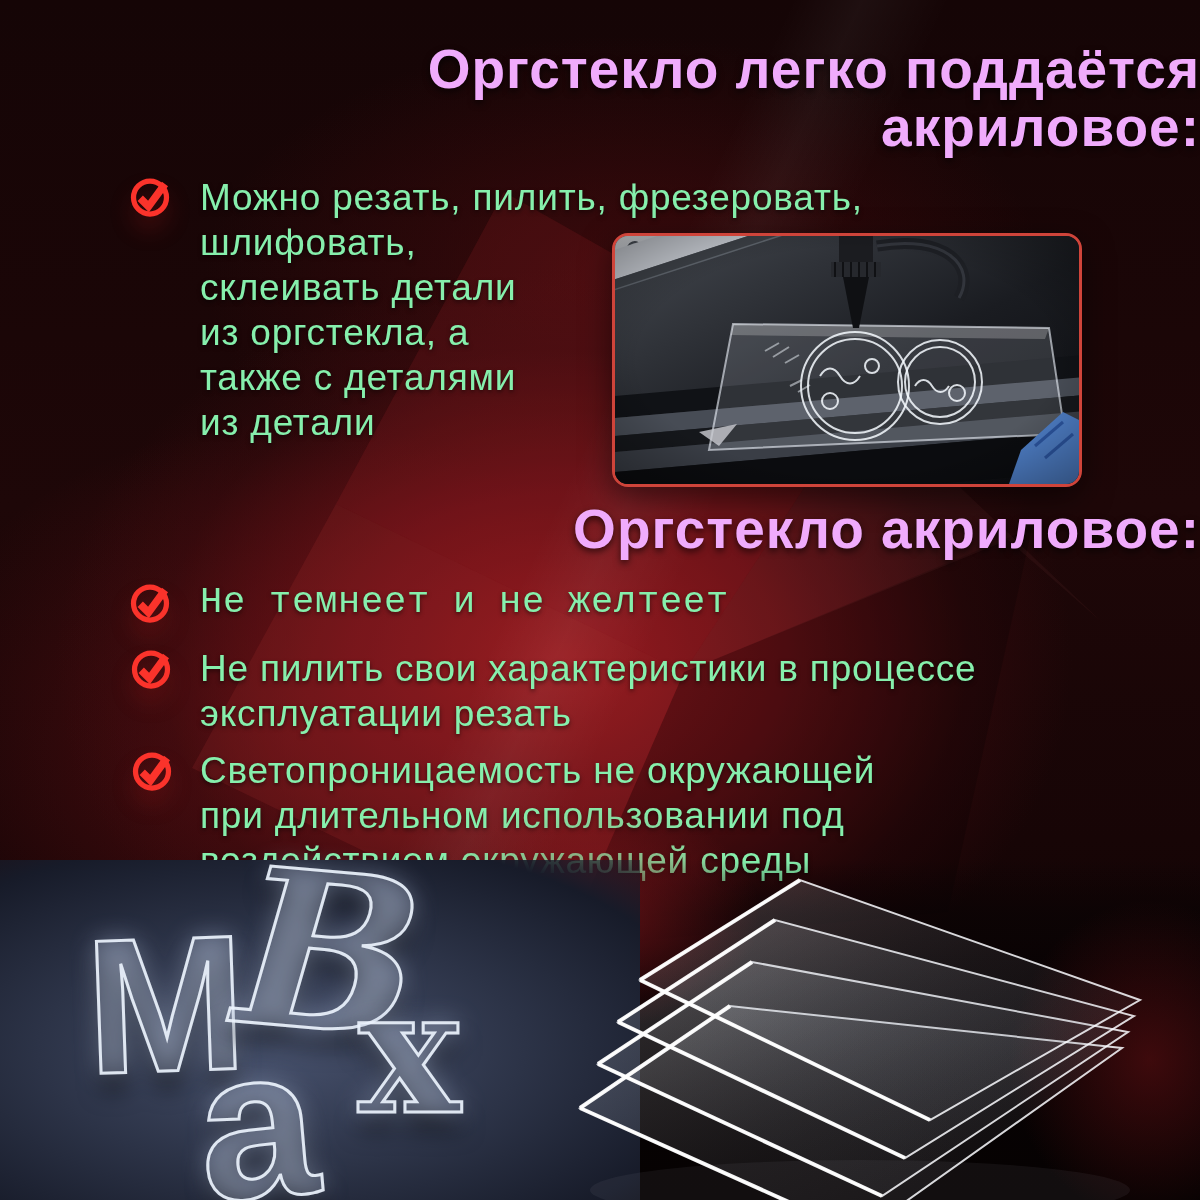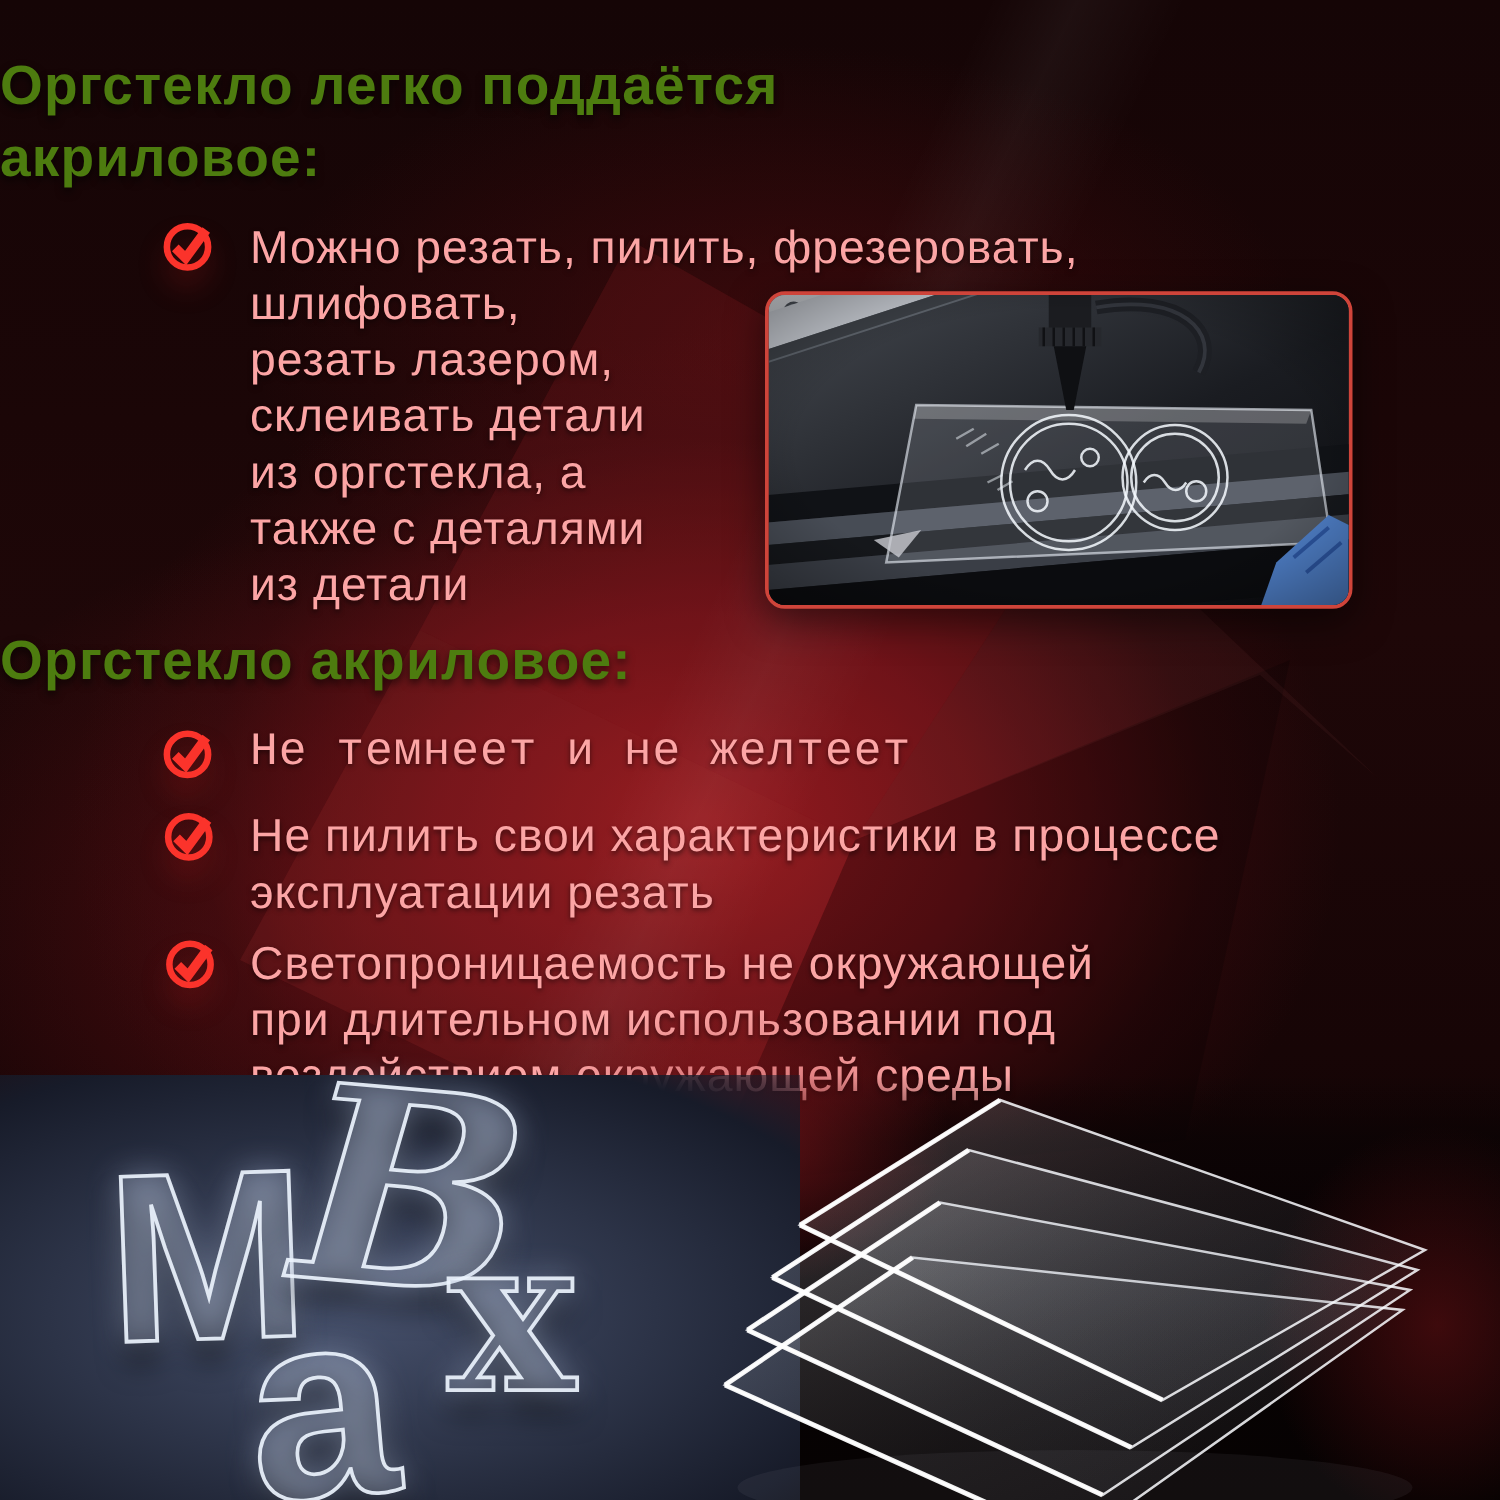--- a/index.html
+++ b/index.html
@@ -12,35 +12,35 @@
   .bg-gem-glow { background:radial-gradient(620px 480px at 47% 55%, rgba(151,25,31,.92) 0%, rgba(120,19,25,.75) 35%, rgba(70,12,16,.35) 65%, rgba(0,0,0,0) 82%); }
   .bg-gem-glow2 { background:radial-gradient(520px 430px at 24% 62%, rgba(130,20,26,.5), rgba(0,0,0,0) 75%); }
   .bg-top-glow { background:radial-gradient(560px 320px at 52% 23%, rgba(86,13,16,.55), rgba(0,0,0,0) 75%); }
   .facet1 { background:rgba(195,42,50,.14); clip-path:polygon(42% 16%, 72% 33%, 57% 56%, 28% 42%); }
   .facet2 { background:rgba(222,62,68,.12); clip-path:polygon(28% 42%, 57% 56%, 47% 79%, 16% 64%); }
   .facet3 { background:rgba(0,0,0,.20); clip-path:polygon(57% 56%, 86% 44%, 79% 76%, 47% 79%); }
   .facet4 { background:rgba(255,130,130,.05); clip-path:polygon(72% 33%, 92% 52%, 84% 45%, 57% 56%); }
   .streak { background:linear-gradient(115deg, transparent 45%, rgba(255,255,255,.045) 49%, transparent 54%); }
 
   .title {
-    position:absolute; left:0; width:1200px; text-align:left; color:#4d7c0f;
-    font-weight:bold; font-size:44px; line-height:58px; letter-spacing:1px;
+    position:absolute; left:0; width:1200px; text-align:right; color:#f0abfc;
+    font-weight:bold; font-size:55px; line-height:58px; letter-spacing:1px;
     text-shadow:0 3px 7px rgba(0,0,0,.65);
   }
   #title-processing { top:40px; }
   #title-acrylic { top:500px; }
 
   .check { position:absolute; width:48px; height:48px; filter:drop-shadow(0 14px 10px rgba(160,22,22,.30)); }
   #check-1 { left:126px; top:172px; }
   #check-2 { left:126px; top:578px; }
   #check-3 { left:127px; top:644px; }
   #check-4 { left:128px; top:746px; }
 
   .bullet-text {
-    position:absolute; color:#fca5a5; font-size:37px; line-height:45px;
+    position:absolute; color:#86efac; font-size:37px; line-height:45px;
     letter-spacing:.8px; text-shadow:0 2px 4px rgba(0,0,0,.55); white-space:nowrap;
   }
   #bullet-1-text { left:200px; top:175px; }
   #bullet-2-text { left:200px; top:580px;font-family:Liberation Mono, monospace; }
   #bullet-3-text { left:200px; top:646px; }
   #bullet-4-text { left:200px; top:748px; }
 
   .photo-machine {
     position:absolute; left:612px; top:233px; width:464px; height:248px;
     border:3px solid #cf443a; border-radius:16px; overflow:hidden;
@@ -105,21 +105,20 @@
     <path d="M19 35 L30 46 L52 16" fill="none" stroke="#fb332b" stroke-width="10"></path>
   </svg>
   <svg class="check" id="check-4" viewBox="0 0 64 64">
     <circle cx="32" cy="34" r="22" fill="none" stroke="#fb332b" stroke-width="7"></circle>
     <path d="M19 35 L30 46 L52 16" fill="none" stroke="#fb332b" stroke-width="10"></path>
   </svg>
 
   <div class="bullet-text" id="bullet-1-text">
     <div>Можно резать, пилить, фрезеровать,</div>
     <div>шлифовать,</div>
-    <div>резать лазером,</div>
     <div>склеивать детали</div>
     <div>из оргстекла, а</div>
     <div>также с деталями</div>
     <div>из детали</div>
   </div>
 
   <figure class="photo-machine" style="margin:0">
     <svg width="464" height="248" viewBox="0 0 464 248">
       <defs>
         <linearGradient id="mbg" x1="0" y1="0" x2="1" y2="1">

